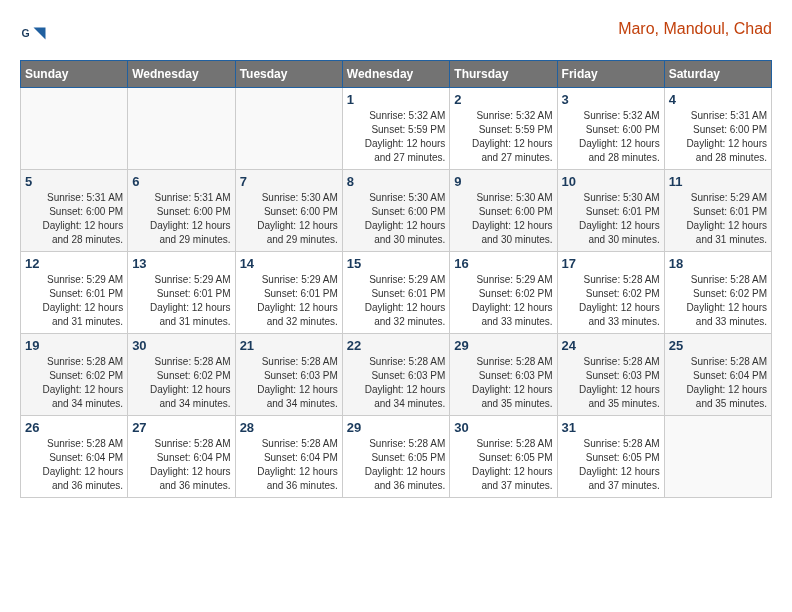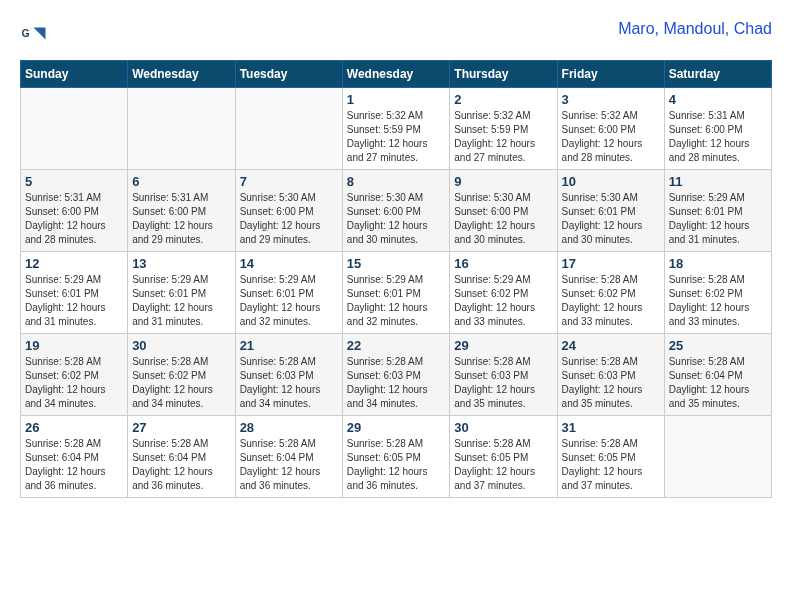--- a/index.html
+++ b/index.html
@@ -33,30 +33,30 @@
     .title-area {
       text-align: right;
     }
     .month-title {
       font-size: 32px;
       font-weight: bold;
       color: #1a3a5c;
     }
     .location-title {
       font-size: 16px;
-      color: #1d4ed8;
+      color: #c2410c;
       margin-left: 28px;
     }
     .calendar {
       width: 100%;
       border-collapse: collapse;
       font-size: 11px;
     }
     .calendar th {
-      background-color: #0c4a6e;
+      background-color: #737373;
       color: #fff;
       padding: 6px 4px;
       text-align: left;
       font-size: 12px;
       font-weight: bold;
       border: 1px solid #2060a0;
     }
     .calendar td {
       border: 1px solid #ccc;
       vertical-align: top;
@@ -71,20 +71,21 @@
     .day-number {
       font-size: 13px;
       font-weight: bold;
       color: #1a3a5c;
       margin-bottom: 2px;
     }
     .day-info {
       font-size: 10px;
       color: #333;
       line-height: 1.4;
+      text-align: right;
     }
     .empty-cell {
       background: #f9f9f9 !important;
     }
     .logo-wrapper {
       display: flex;
       align-items: center;
     }
     .logo-blue { color: #2060a0; }
     .logo-general { color: #1a3a5c; }

